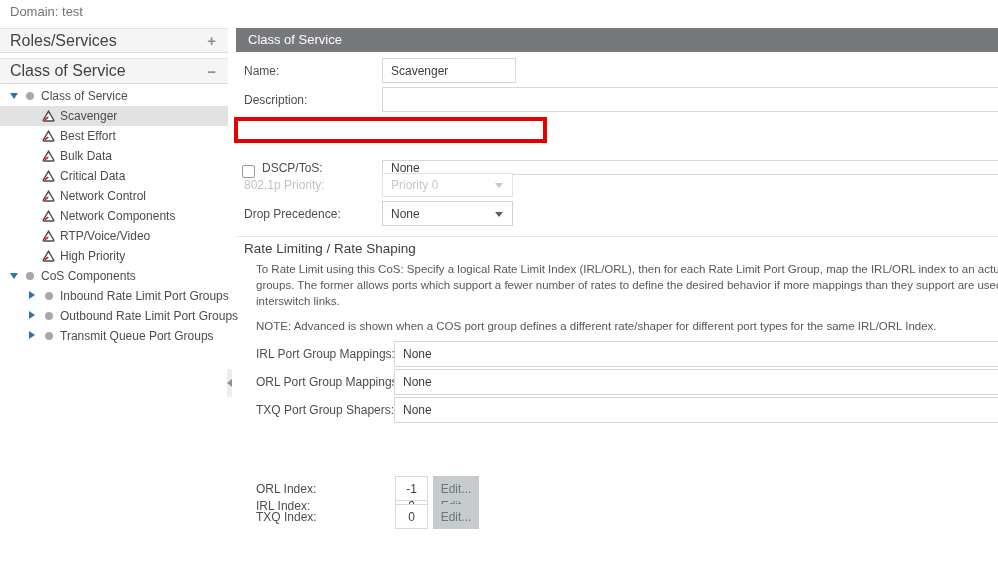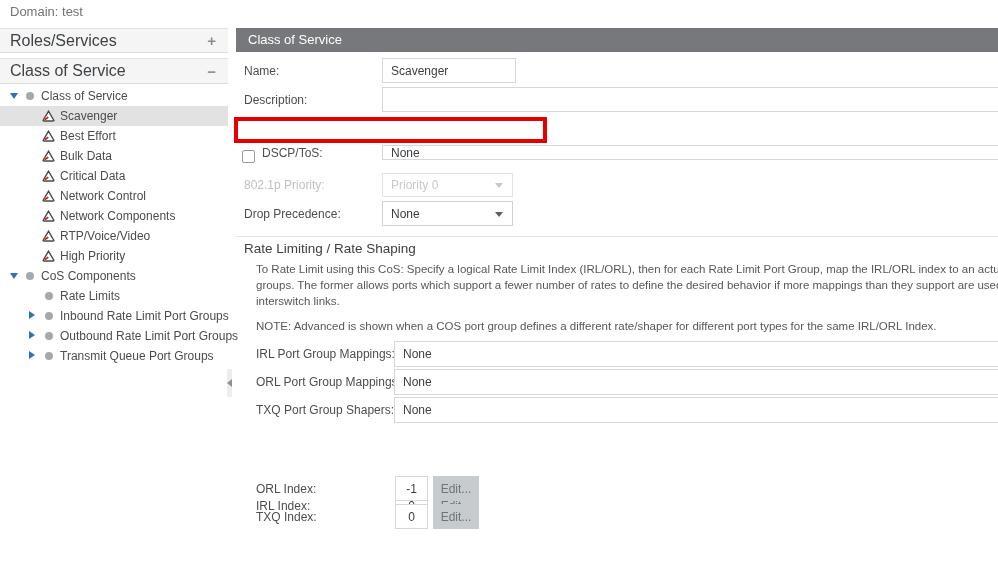--- a/index.html
+++ b/index.html
@@ -146,24 +146,20 @@
         </svg>
       <span class="t-label" style="left:60px">High Priority</span>
     </div>
 
     <div class="tree-row">
       <span class="tw-down" style="left:10px"></span>
       <span class="t-dot" style="left:26px"></span>
       <span class="t-label" style="left:41px">CoS Components</span>
     </div>
 
-    <div class="tree-row">
-      <span class="t-dot" style="left:45px"></span>
-      <span class="t-label" style="left:60px">Rate Limits</span>
-    </div>
 
     <div class="tree-row">
       <span class="tw-right" style="left:29px"></span>
       <span class="t-dot" style="left:45px"></span>
       <span class="t-label" style="left:60px">Inbound Rate Limit Port Groups</span>
     </div>
     <div class="tree-row">
       <span class="tw-right" style="left:29px"></span>
       <span class="t-dot" style="left:45px"></span>
       <span class="t-label" style="left:60px">Outbound Rate Limit Port Groups</span>
@@ -186,21 +182,21 @@
     <div class="fbox" style="left:146px;width:134px;">Scavenger</div>
   </div>
 
   <div class="frow" style="top:87px;height:25px;">
     <span class="flabel">Description:</span>
     <div class="fbox fullw"></div>
   </div>
 
   <div class="hl-red"></div>
 
-  <div class="frow" style="top:145px;height:15px;">
+  <div class="frow" style="top:160px;height:15px;">
     <span class="checkbox"></span>
     <span class="flabel" style="left:26px">DSCP/ToS:</span>
     <div class="fbox fullw">None</div>
   </div>
 
   <div class="frow" style="top:173px;height:24px;">
     <span class="flabel disabled">802.1p Priority:</span>
     <div class="combo disabled">
       <span>Priority 0</span>
       <span class="chev"></span>

